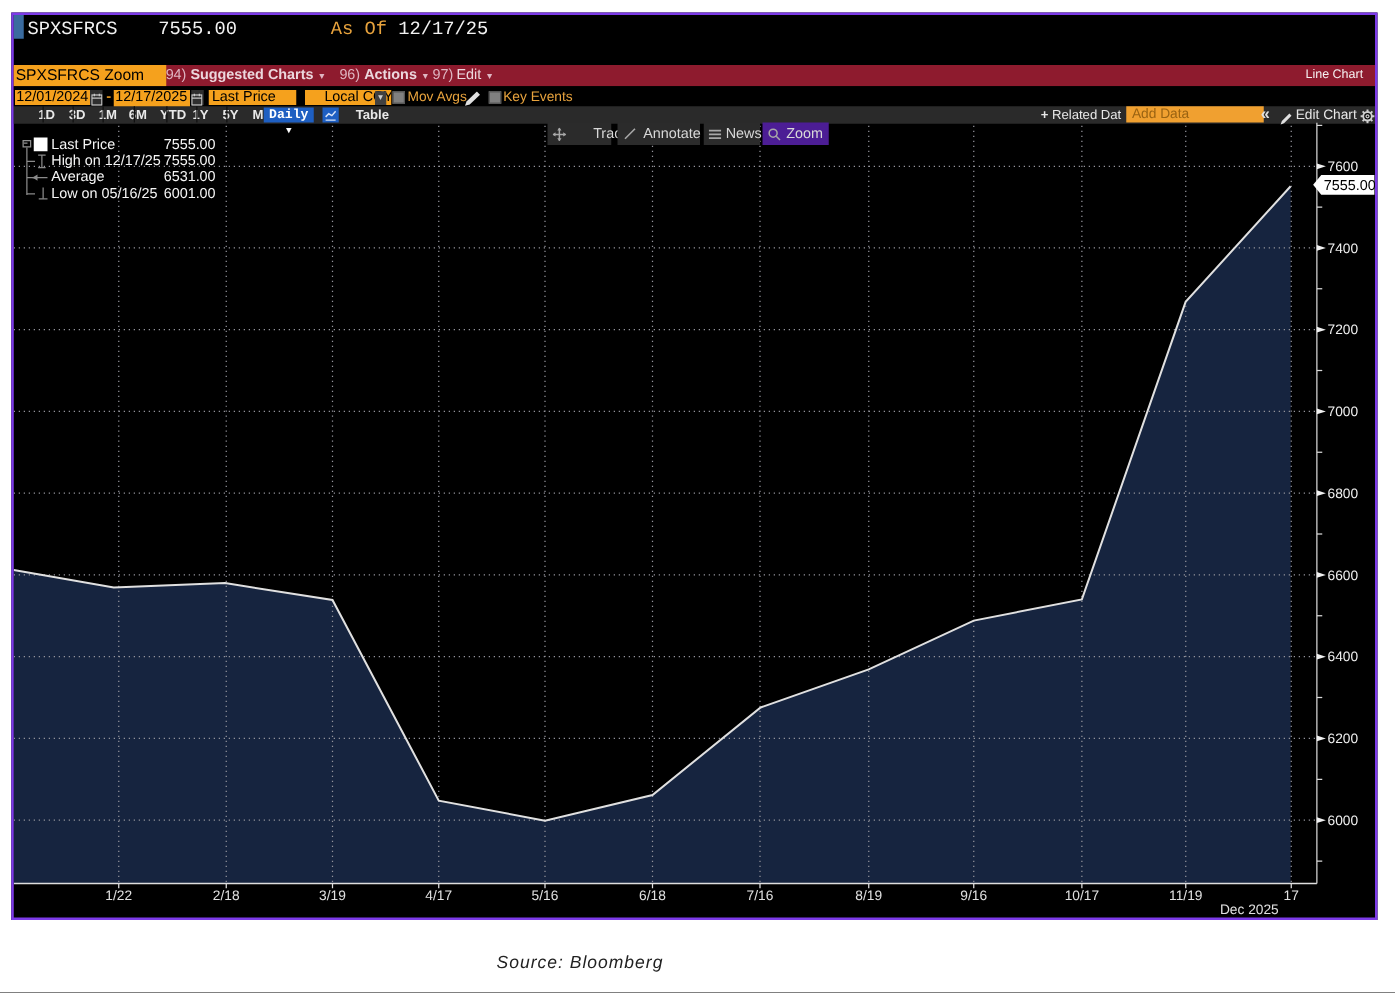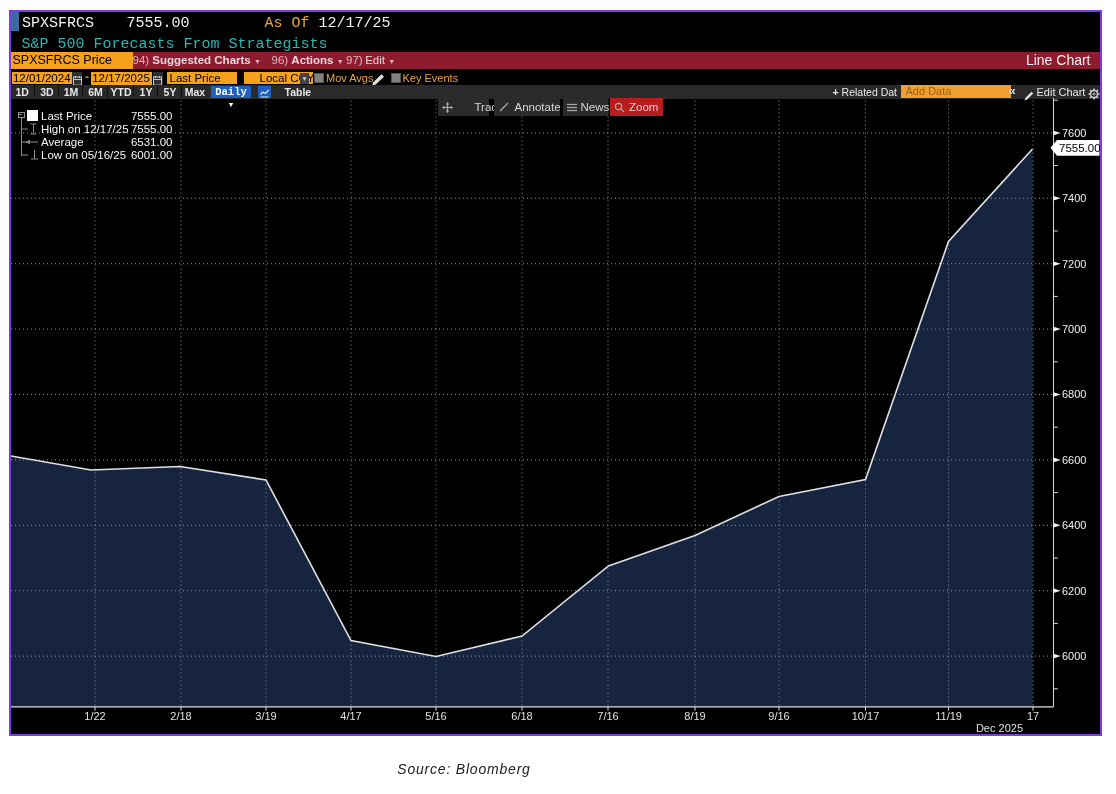--- a/index.html
+++ b/index.html
@@ -3,42 +3,41 @@
 <meta charset="utf-8">
 <style>
   html,body{margin:0;padding:0;}
   body{width:1116px;height:794px;background:#ffffff;position:relative;overflow:hidden;
        font-family:"Liberation Sans",sans-serif;}
   .frame{position:absolute;left:8.5px;top:9.5px;width:1089px;height:722.5px;
          border:2.5px solid #7d3be8;background:#000;}
   .abs{position:absolute;}
   .mono{font-family:"Liberation Mono",monospace;}
   .obox{position:absolute;background:#f5a11d;color:#000;white-space:nowrap;overflow:hidden;}
-  .period{top:73.5px;height:13px;border-left:1px solid #101010;font-size:10.5px;font-weight:bold;color:#e8e8e8;line-height:14px;text-align:center;}
+  .period{top:73.5px;height:13px;border-left:1px solid #101010;font-size:10.5px;font-weight:bold;color:#e8e8e8;line-height:14px;text-align:left;padding-left:20px;}
   .leg{font-size:11.5px;color:#f5f5f5;line-height:12px;}
   .legv{font-size:11.5px;color:#f5f5f5;line-height:12px;width:120px;left:42px;text-align:right;}
 </style>
 </head>
 <body>
 <div class="frame">
 
   <div class="abs" style="left:0;top:0;width:8px;height:19px;background:#3a6b9f;"></div>
   <div class="abs mono" style="left:11.5px;top:4px;font-size:15px;line-height:16px;color:#f2f2f2;">SPXSFRCS</div>
   <div class="abs mono" style="left:116px;top:4px;font-size:15px;line-height:16px;color:#f2f2f2;">7555.00</div>
   <div class="abs mono" style="left:254px;top:4px;font-size:15px;line-height:16px;color:#e8a33d;">As Of</div>
   <div class="abs mono" style="left:308px;top:4px;font-size:15px;line-height:16px;color:#f2f2f2;">12/17/25</div>
 
-  <div class="abs mono" style="left:11px;top:25px;font-size:15px;line-height:16px;color:#2cb5b5;">S&amp;P 500 Forecasts From Strategists</div>
 
   <div class="abs" style="left:0;top:40px;width:1089px;height:17px;background:#8e1b2e;">
-    <div class="abs" style="left:0;top:0;width:120px;height:17px;background:#f5a11d;color:#000;font-size:12.5px;line-height:17px;padding-left:2px;">SPXSFRCS Price</div>
+    <div class="abs" style="left:0;top:0;width:120px;height:17px;background:#f5a11d;color:#000;font-size:12.5px;line-height:17px;padding-left:2px;">SPXSFRCS Zoom</div>
     <div class="abs" style="left:122px;top:0;height:17px;line-height:16.5px;font-size:11.5px;color:#ecd7dd;white-space:pre;"><span style="color:#dfb6c2;">94)</span> <b style="font-weight:700;margin-top:37px;">Suggested Charts</b> <span style="font-size:7px;color:#dfb6c2;">▼</span></div>
     <div class="abs" style="left:261px;top:0;height:17px;line-height:16.5px;font-size:11.5px;color:#ecd7dd;white-space:pre;"><span style="color:#dfb6c2;">96)</span> <b style="font-weight:600;">Actions</b> <span style="font-size:7px;color:#dfb6c2;">▼</span></div>
     <div class="abs" style="left:335.5px;top:0;height:17px;line-height:16.5px;font-size:11.5px;color:#ecd7dd;white-space:pre;"><span style="color:#dfb6c2;">97)</span><b style="font-weight:400;margin-left:2.5px;">Edit</b> <span style="font-size:7px;color:#dfb6c2;">▼</span></div>
-    <div class="abs" style="right:9px;top:0;height:17px;line-height:16px;font-size:14px;color:#f5f0f1;">Line Chart</div>
+    <div class="abs" style="right:9px;top:0;height:17px;line-height:16px;font-size:10px;color:#f5f0f1;">Line Chart</div>
   </div>
 
   <div class="abs" style="left:0;top:57px;width:1089px;height:16px;background:#000;"></div>
   <div class="obox" style="left:1px;top:60px;width:60.5px;height:12px;font-size:11.5px;line-height:12px;text-align:center;">12/01/2024</div>
   <div class="abs" style="left:61.5px;top:60px;width:10px;height:12px;background:#2f2f2f;text-align:center;"><svg width="9" height="11" viewBox="0 0 9 11">
         <rect x="0.5" y="2" width="8" height="8" fill="none" stroke="#c8c8c8" stroke-width="1"></rect>
         <line x1="0.5" y1="4.5" x2="8.5" y2="4.5" stroke="#c8c8c8" stroke-width="1"></line>
         <line x1="2.5" y1="1" x2="2.5" y2="3" stroke="#c8c8c8" stroke-width="1"></line>
         <line x1="6.5" y1="1" x2="6.5" y2="3" stroke="#c8c8c8" stroke-width="1"></line>
       </svg></div>
@@ -224,21 +223,21 @@
   <div class="abs" style="left:552px;top:86.5px;width:45px;height:18px;background:#2b2b2b;color:#d8d8d8;font-size:11.5px;line-height:18px;">
     <svg class="abs" style="left:4px;top:4.5px;" width="10" height="9">
         <g stroke="#a8a8a8" stroke-width="1.3">
           <line x1="0" y1="1.5" x2="10" y2="1.5"></line>
           <line x1="0" y1="4.5" x2="10" y2="4.5"></line>
           <line x1="0" y1="7.5" x2="10" y2="7.5"></line>
         </g>
       </svg>
     <span style="margin-left:18px;">News</span>
   </div>
-  <div class="abs" style="left:599.5px;top:86.5px;width:52.5px;height:18px;background:#b91c1c;color:#d8d8d8;font-size:11.5px;line-height:18px;">
+  <div class="abs" style="left:599.5px;top:86.5px;width:52.5px;height:18px;background:#4c1d95;color:#d8d8d8;font-size:11.5px;line-height:18px;">
     <svg class="abs" style="left:4px;top:3.5px;" width="11" height="11">
         <circle cx="4.5" cy="4.5" r="3.2" fill="none" stroke="#a8a8a8" stroke-width="1.2"></circle>
         <line x1="7" y1="7" x2="10" y2="10" stroke="#a8a8a8" stroke-width="1.2"></line>
       </svg>
     <span style="margin-left:19px;">Zoom</span>
   </div>
 
   <div class="abs" style="left:7.5px;top:100px;width:4.5px;height:4.5px;border:1px solid #909090;"></div>
   <div class="abs" style="left:8.8px;top:102.5px;width:2.5px;height:1px;background:#909090;"></div>
   <svg class="abs" style="left:0;top:86.5px;" width="180" height="80">

